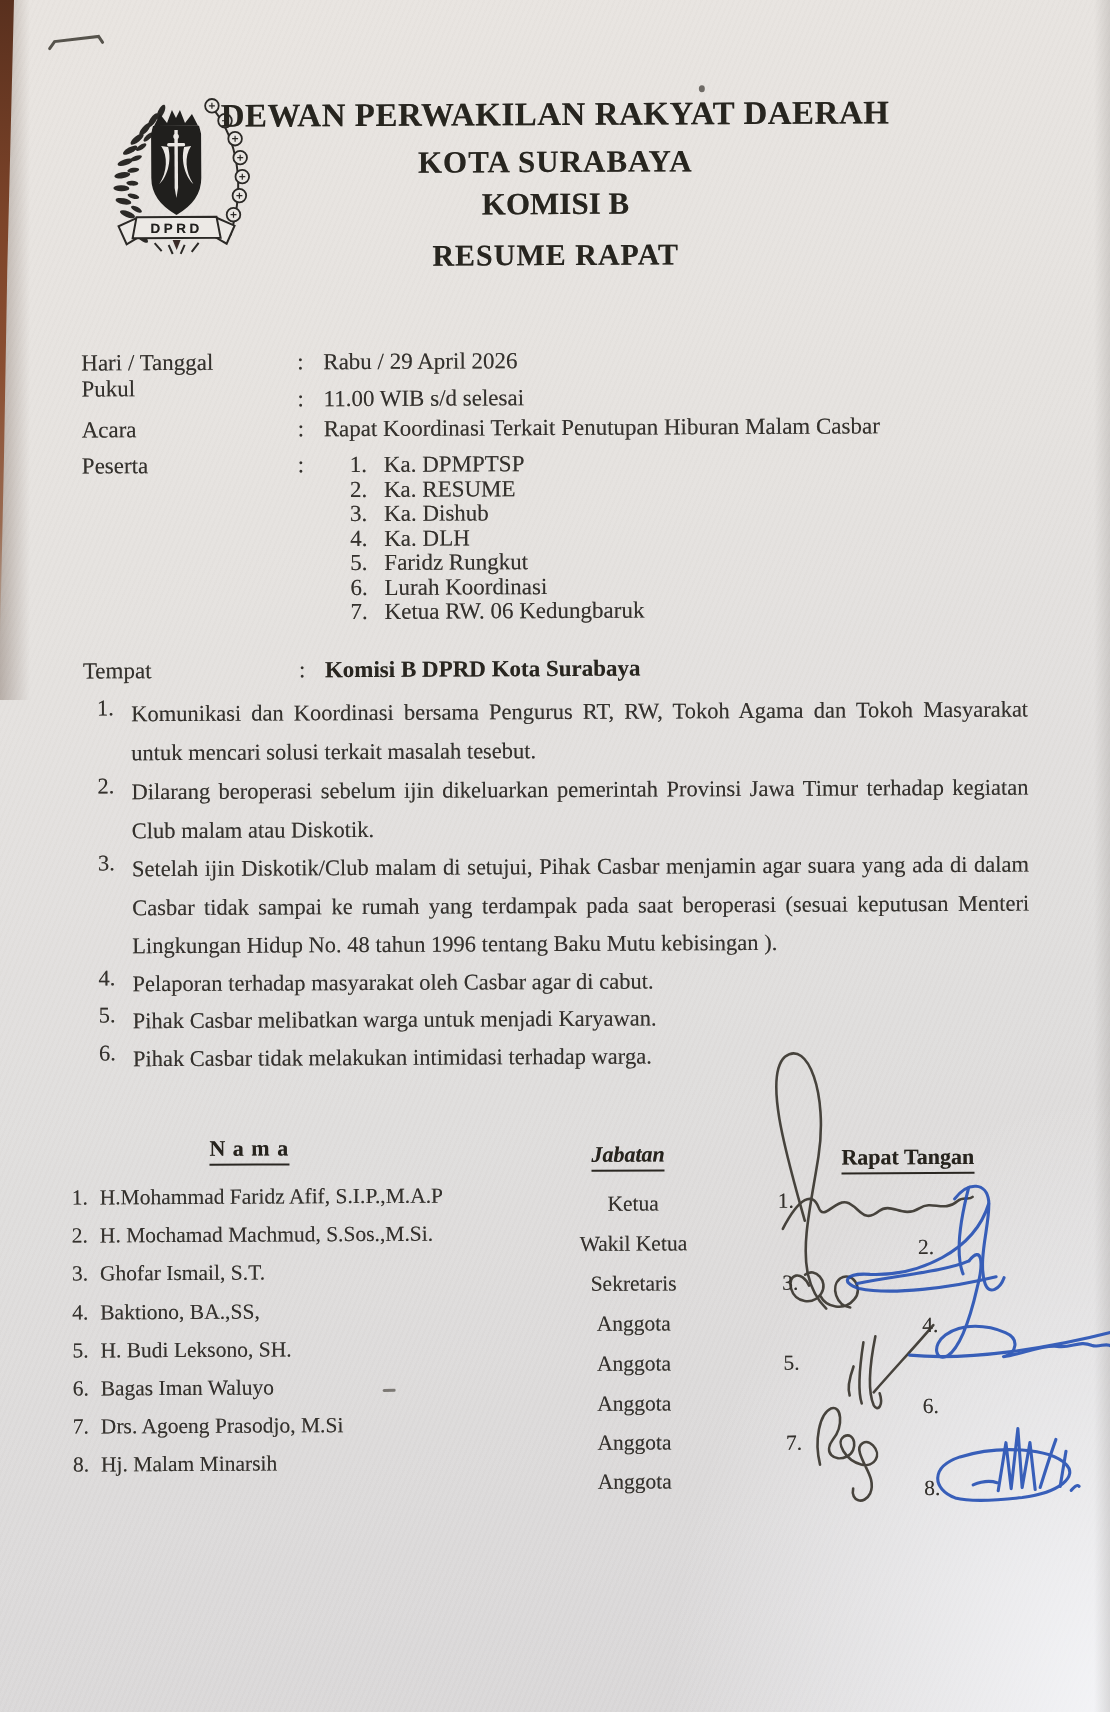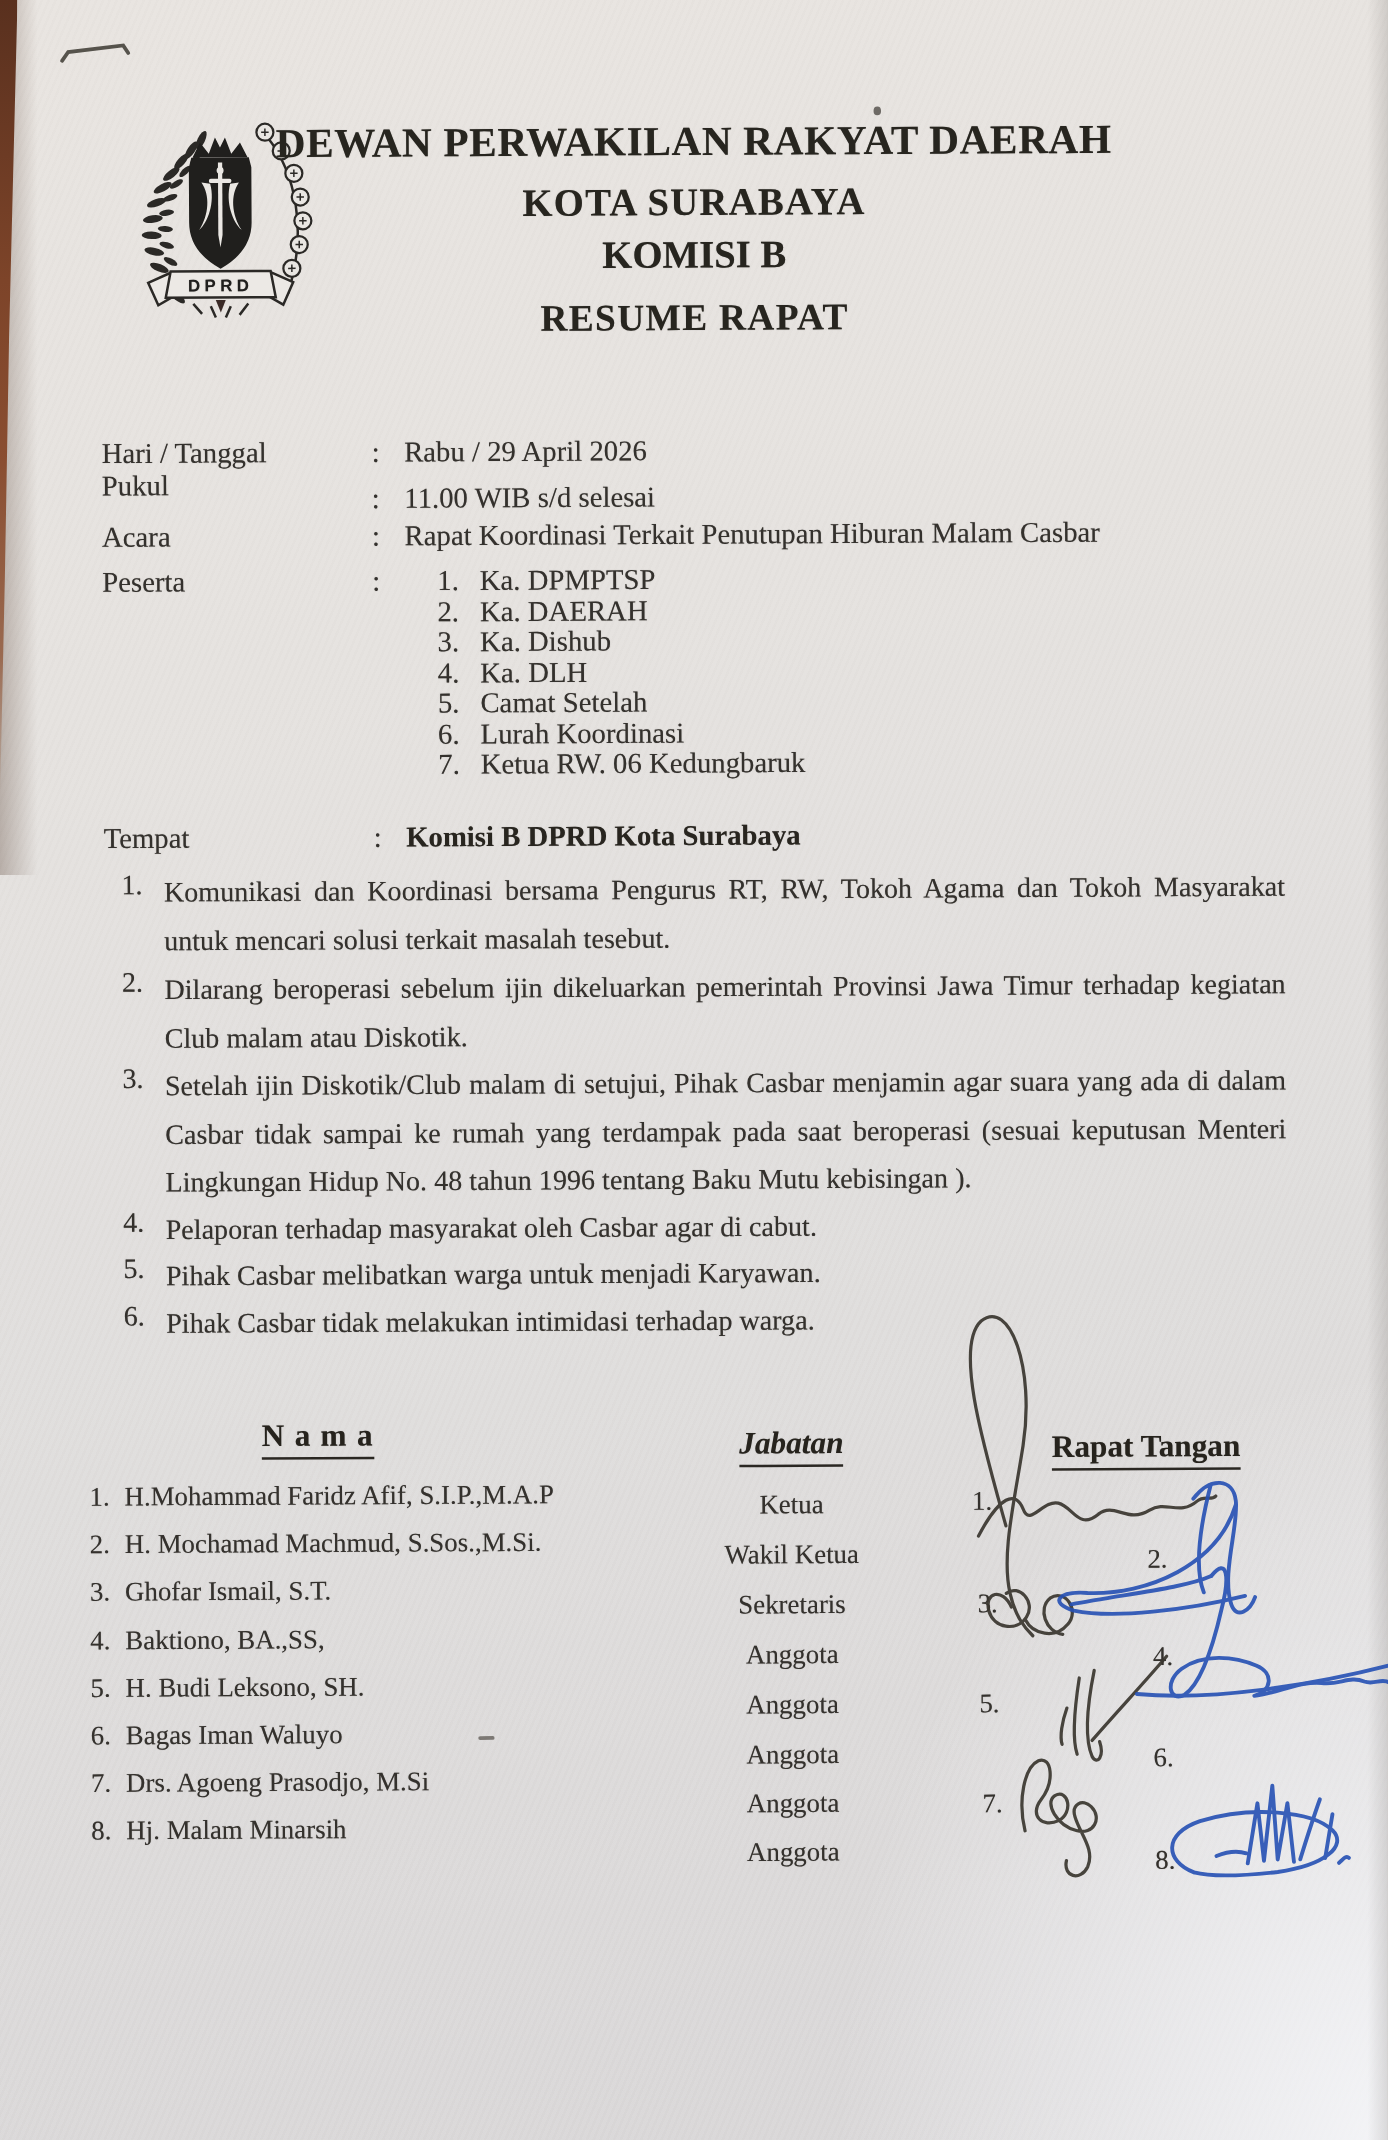--- a/index.html
+++ b/index.html
@@ -41,21 +41,21 @@
   .m-label{left:80px;}
   .m-colon{left:296px;}
   .m-value{left:322px;}
   .m-value.bold{font-weight:bold;color:#28251f;}
   .pe-no{left:348px;}
   .pe-text{left:382px;}
 
   .res-no{left:94px;font-size:22.5px;}
   .res-text{left:128px;width:897px;font-size:22.5px;line-height:38.5px;text-align:justify;}
 
-  .sig-head{position:absolute;font-weight:bold;font-size:25px;color:#26231d;
+  .sig-head{position:absolute;font-weight:bold;font-size:22px;color:#26231d;
     border-bottom:2.2px solid #2a2722;padding-bottom:2px;white-space:nowrap;}
   .head-nama{left:204px;top:1134px;letter-spacing:1px;}
   .head-jabatan{left:586px;top:1142px;font-style:italic;}
   .head-ttd{left:836px;top:1146px;}
 
   .mem{font-size:21.5px;white-space:nowrap;}
   .mem-no{left:66px;}
   .mem-name{left:94px;}
   .jab{left:540px;width:175px;text-align:center;font-size:21.5px;}
   .ttd-no{font-size:21.5px;}
@@ -168,27 +168,27 @@
     <span class="abs meta m-label" style="top:415px">Acara</span>
     <span class="abs meta m-colon" style="top:415px">:</span>
     <span class="abs meta m-value" style="top:415px">Rapat Koordinasi Terkait Penutupan Hiburan Malam Casbar</span>
 
     <span class="abs meta m-label" style="top:451px">Peserta</span>
     <span class="abs meta m-colon" style="top:451px">:</span>
 
     <span class="abs meta pe-no" style="top:451px">1.</span>
     <span class="abs meta pe-text" style="top:451px">Ka. DPMPTSP</span>
     <span class="abs meta pe-no" style="top:476px">2.</span>
-    <span class="abs meta pe-text" style="top:476px">Ka. DAERAH</span>
+    <span class="abs meta pe-text" style="top:476px">Ka. RESUME</span>
     <span class="abs meta pe-no" style="top:500px">3.</span>
     <span class="abs meta pe-text" style="top:500px">Ka. Dishub</span>
     <span class="abs meta pe-no" style="top:525px">4.</span>
     <span class="abs meta pe-text" style="top:525px">Ka. DLH</span>
     <span class="abs meta pe-no" style="top:549px">5.</span>
-    <span class="abs meta pe-text" style="top:549px">Camat Setelah</span>
+    <span class="abs meta pe-text" style="top:549px">Faridz Rungkut</span>
     <span class="abs meta pe-no" style="top:574px">6.</span>
     <span class="abs meta pe-text" style="top:574px">Lurah Koordinasi</span>
     <span class="abs meta pe-no" style="top:598px">7.</span>
     <span class="abs meta pe-text" style="top:598px">Ketua RW. 06 Kedungbaruk</span>
 
     <span class="abs meta m-label" style="top:656px">Tempat</span>
     <span class="abs meta m-colon" style="top:656px">:</span>
     <span class="abs meta m-value bold" style="top:656px">Komisi B DPRD Kota Surabaya</span>
 
     <span class="abs res-no" style="top:693px">1.</span>

